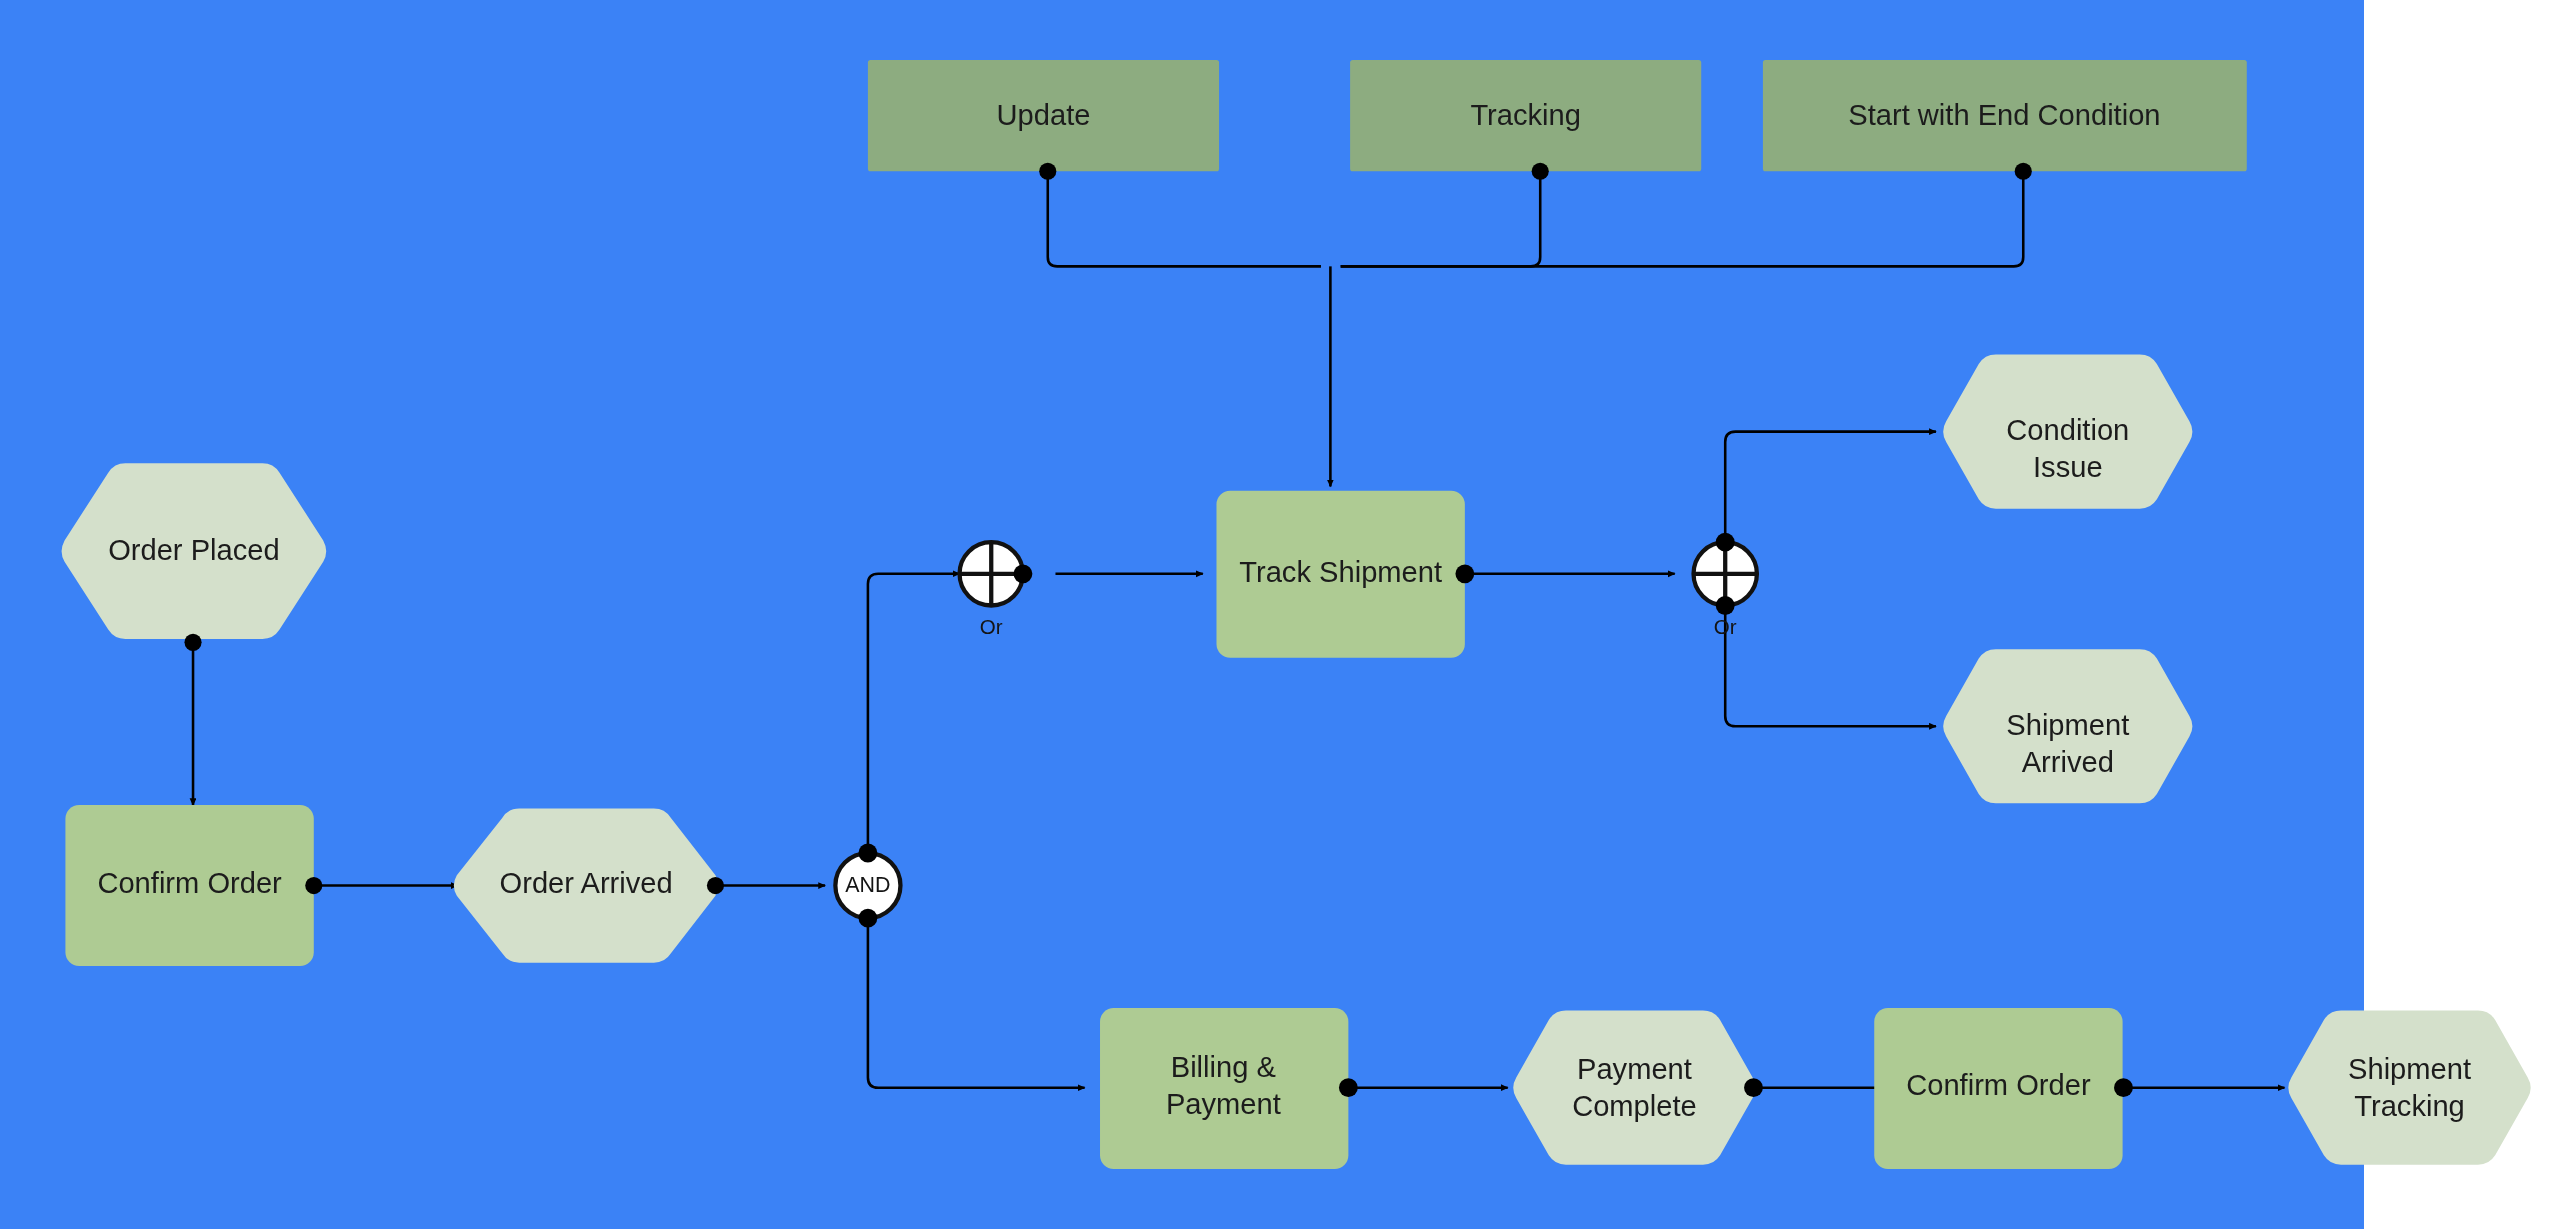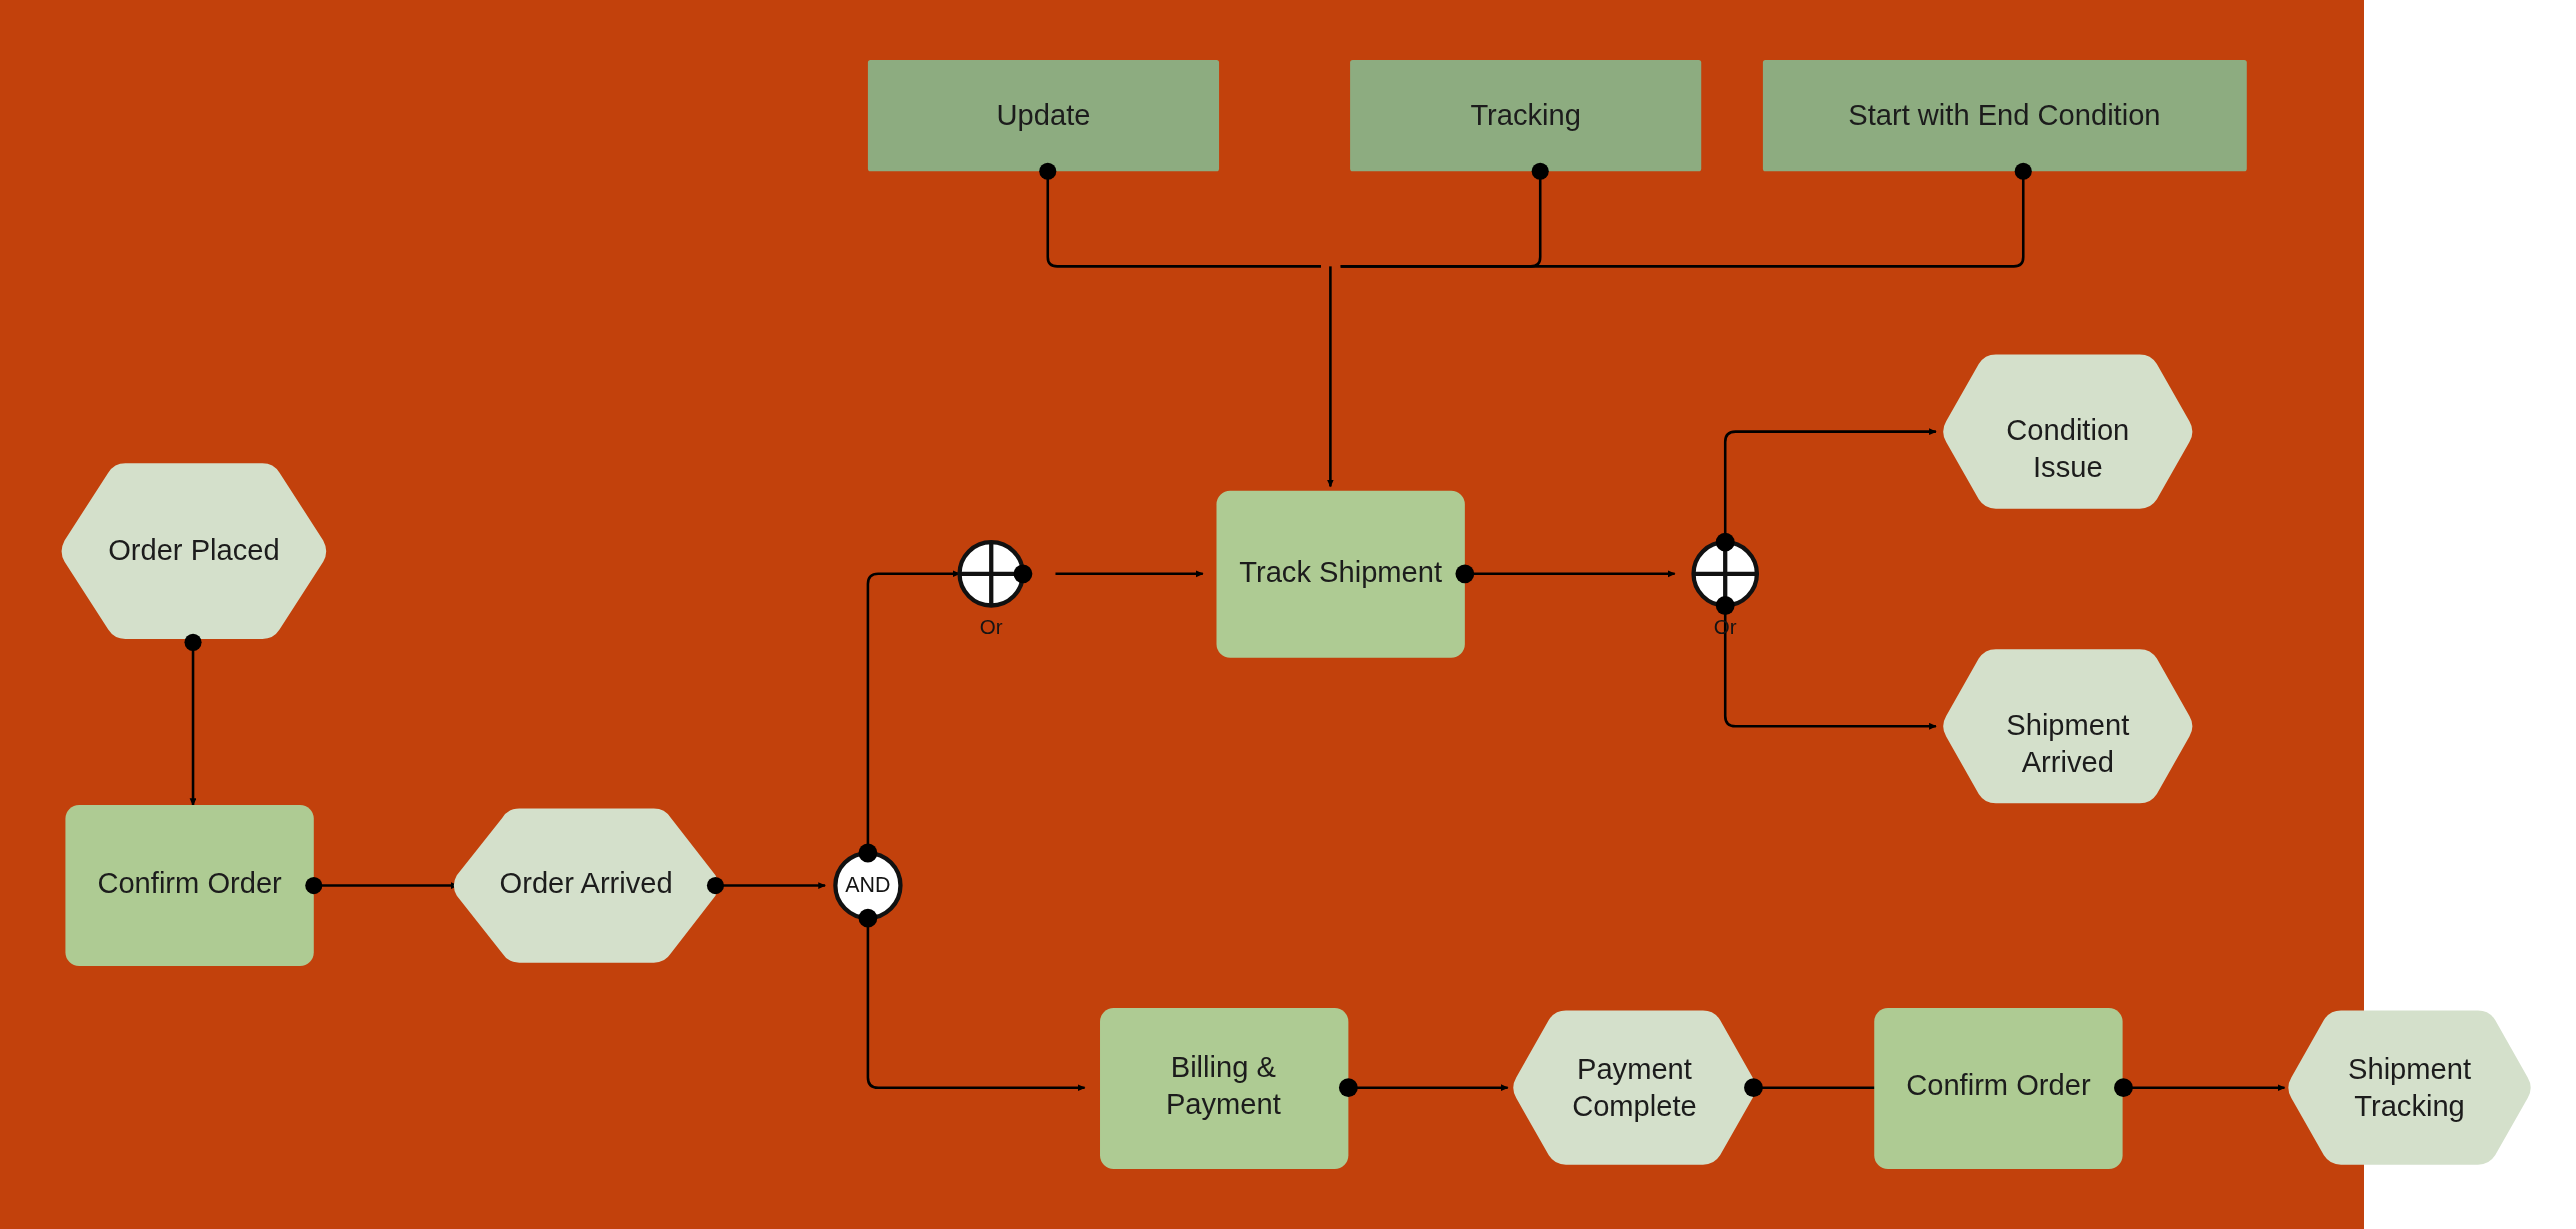--- a/index.html
+++ b/index.html
@@ -10,21 +10,21 @@
   body {
     width: 2576px;
     height: 1229px;
     overflow: hidden;
     font-family: "Liberation Sans", sans-serif;
   }
   #diagram-root {
     position: relative;
     width: 2364px;
     height: 1229px;
-    background: #c2410c;
+    background: #3b82f6;
   }
   svg.flow {
     display: block;
     width: 2576px;
     height: 1229px;
   }
   .node-label {
     font-family: "Liberation Sans", sans-serif;
     font-size: 34px;
     fill: #1c1c1c;

